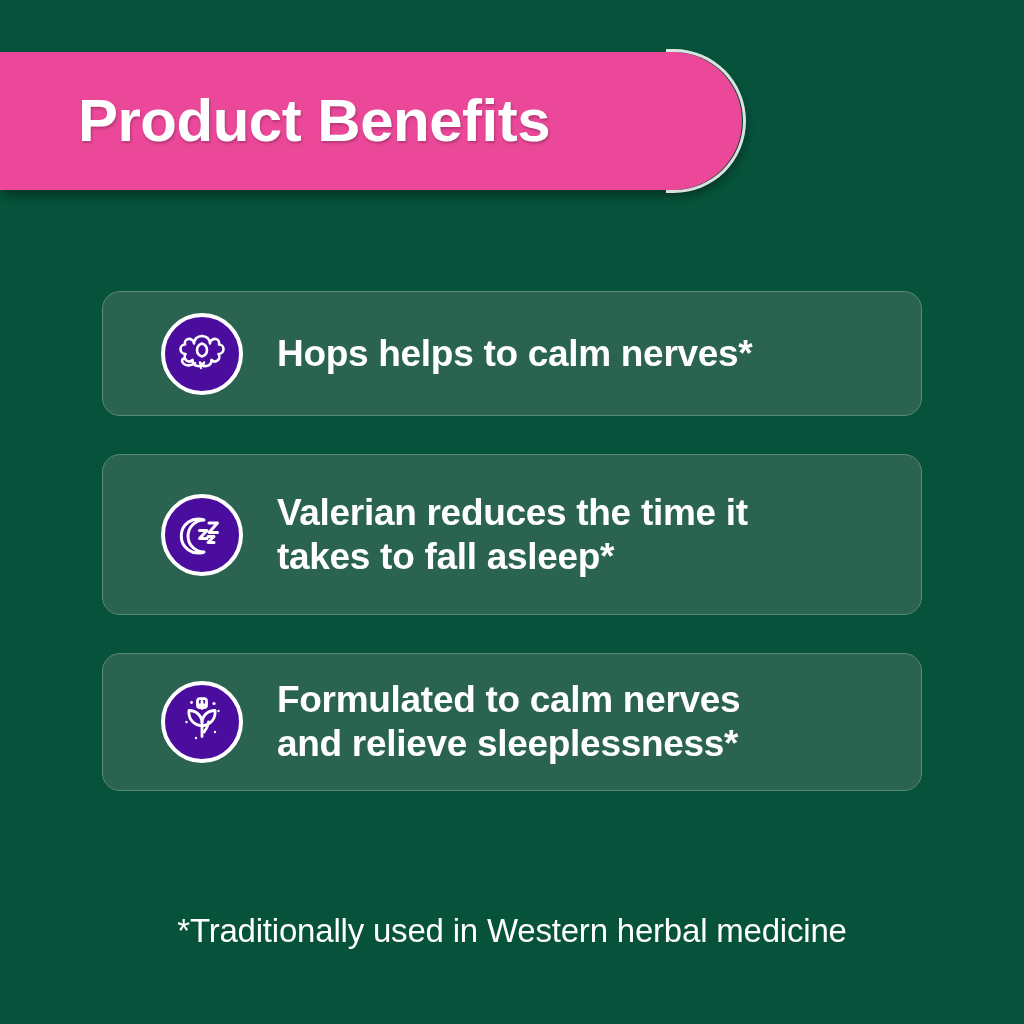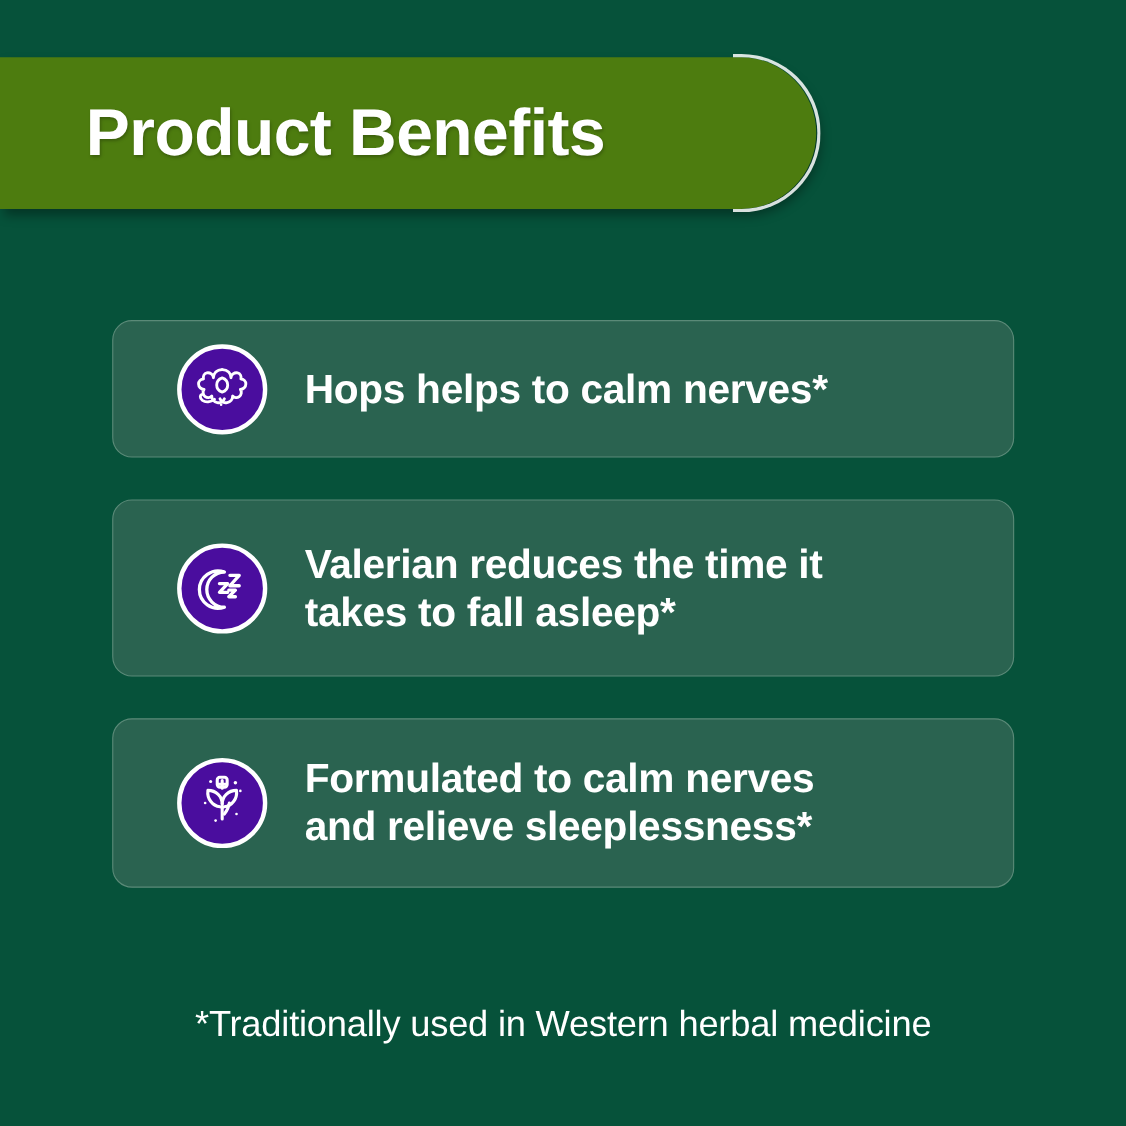--- a/index.html
+++ b/index.html
@@ -15,21 +15,21 @@
     position: relative;
   }
 
   
   .banner {
     position: absolute;
     left: 0;
     top: 52px;
     width: 742px;
     height: 138px;
-    background: #4d7c0f;
+    background: #ec4899;
     border-radius: 0 72px 72px 0;
     box-shadow: 4px 6px 10px rgba(0,0,0,0.35);
     display: flex;
     align-items: center;
     overflow: visible;
   }
   .banner::after {
     
     content: "";
     position: absolute;
@@ -67,21 +67,21 @@
     background: #2a6350;
     border: 1.5px solid #5b8a78;
     border-radius: 18px;
     display: flex;
     align-items: center;
     padding: 0 26px;
     margin-bottom: 38px;
   }
   .card.tall  { height: 161px; }
   .card.short { height: 125px; }
-  .card.tall3 { height: 154px; }
+  .card.tall3 { height: 138px; }
 
   .icon-wrap {
     flex: 0 0 auto;
     width: 82px;
     height: 82px;
     margin-left: 32px;
     margin-right: 34px;
     border-radius: 50%;
     background: #4a0d9e;
     border: 4px solid #ffffff;

